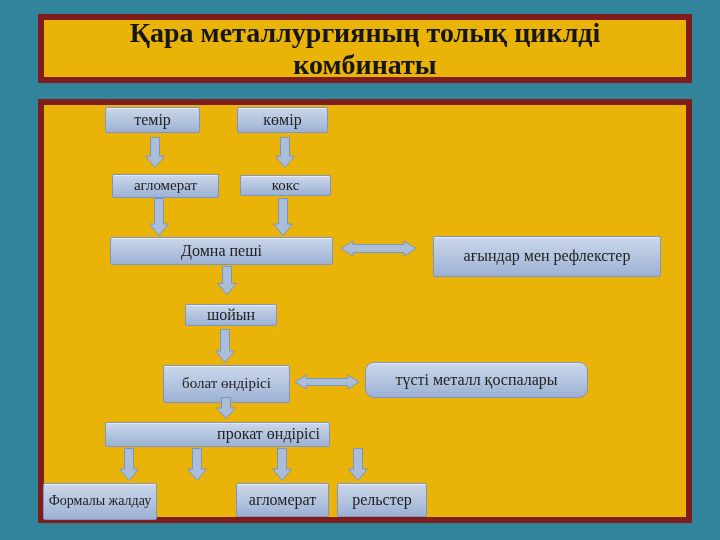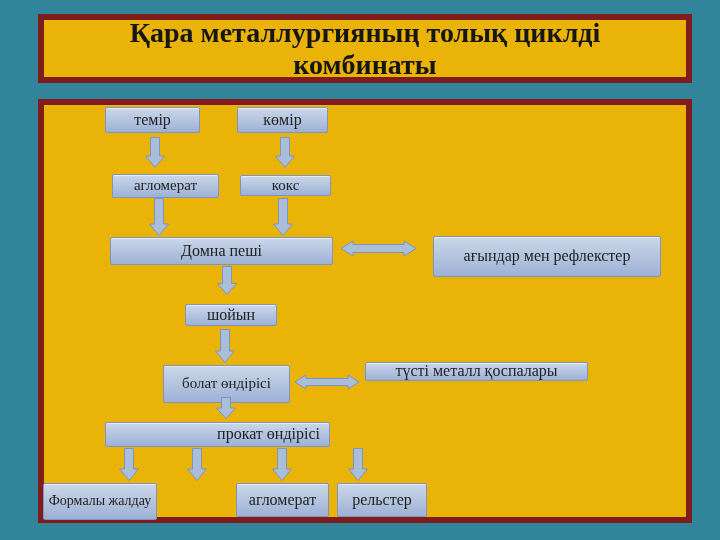--- a/index.html
+++ b/index.html
@@ -48,21 +48,21 @@
 
   
   .n-temir    {left:105px;top:107px;width:95px; height:26px;font-size:16px;}
   .n-komir    {left:237px;top:107px;width:91px; height:26px;font-size:16px;}
   .n-aglomerat{left:106px;top:174px;width:107px;height:24px;font-size:15px;margin-left:6px;}
   .n-koks     {left:240px;top:175px;width:91px; height:21px;font-size:15px;}
   .n-domna    {left:110px;top:237px;width:223px;height:28px;font-size:16px;}
   .n-agyndar  {left:433px;top:236px;width:228px;height:41px;font-size:16px;}
   .n-shoiyn   {left:185px;top:304px;width:92px; height:22px;font-size:16px;}
   .n-bolat    {left:163px;top:365px;width:127px;height:38px;font-size:15px;}
-  .n-tusti    {left:365px;top:362px;width:223px;height:19px;font-size:16px;}
+  .n-tusti    {left:365px;top:362px;width:223px;height:36px;font-size:16px;border-radius:9px;}
   .n-prokat   {left:105px;top:422px;width:225px;height:25px;font-size:16px;
                justify-content:flex-end;padding-right:9px;}
   .n-formaly  {left:43px; top:483px;width:114px;height:37px;font-size:14px;line-height:1.35;}
   .n-parak    {left:164px;top:483px;width:63px; height:34px;font-size:16px;}
   .n-qubyrlar {left:236px;top:483px;width:93px; height:34px;font-size:16px;}
   .n-relster  {left:337px;top:483px;width:90px; height:34px;font-size:16px;}
 
   
   .a-temir   {left:145px;top:137px;}
   .a-komir   {left:275px;top:137px;}

